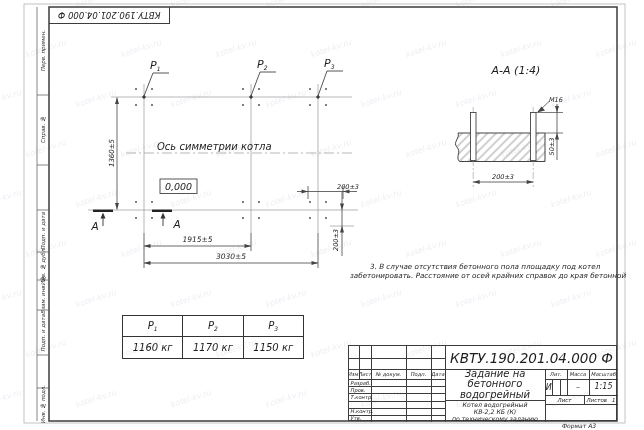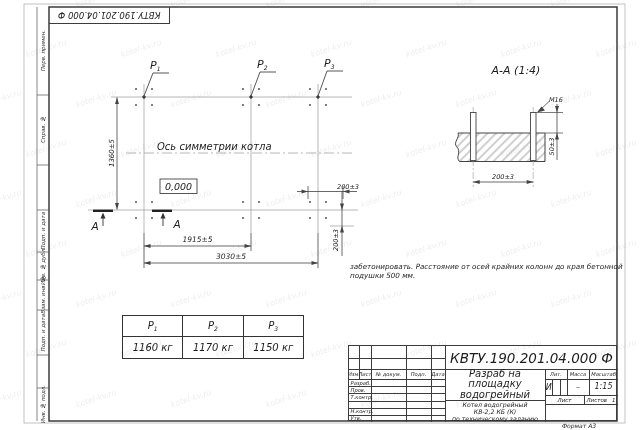--- a/index.html
+++ b/index.html
@@ -286,22 +286,22 @@
     </div>
   <div class="margin-cell" style="top:388px;height:33px;">
       <span>Инв. № подл.</span>
     </div>
 
   <div class="corner-stamp">
     <span>КВТУ.190.201.04.000 Ф</span>
   </div>
 
   <div class="notes">
-    <div class="note-line">забетонировать. Расстояние от осей крайних колонн до края бетонной</div>
-    <div class="note-line">подушки 500 мм.</div>
+    <div class="note-line num">3. В случае отсутствия бетонного пола площадку под котел</div>
+    <div class="note-line">забетонировать. Расстояние от осей крайних справок до края бетонной</div>
   </div>
 
   <table class="loads">
     <tbody>
         <tr>
       <td><span>P</span><span class="sub-i">1</span></td>
       <td><span>P</span><span class="sub-i">2</span></td>
       <td><span>P</span><span class="sub-i">3</span></td>
     </tr>
     <tr>
@@ -347,22 +347,22 @@
     <div class="cell h5" style="left:82px;top:23px;width:14px;height:10px;">Дата</div>
 
     <div class="cell rowlab" style="left:0;top:33px;width:22px;height:7.2px;">Разраб.</div>
     <div class="cell rowlab" style="left:0;top:40.2px;width:22px;height:7.1px;">Пров.</div>
     <div class="cell rowlab" style="left:0;top:47.3px;width:22px;height:7.2px;">Т.контр.</div>
     <div class="cell rowlab" style="left:0;top:54.5px;width:22px;height:7.2px;"></div>
     <div class="cell rowlab" style="left:0;top:61.7px;width:22px;height:7.1px;">Н.контр.</div>
     <div class="cell rowlab" style="left:0;top:68.8px;width:22px;height:7.2px;">Утв.</div>
 
     <div class="cell ttl" style="left:96px;top:23px;width:100px;height:31px;">
-      <div>Разраб на</div>
-      <div>площадку</div>
+      <div>Задание на</div>
+      <div>бетонного</div>
       <div>водогрейный</div>
     </div>
 
     <div class="cell prod" style="left:96px;top:54px;width:100px;height:22px;">
       <div>Котел водогрейный</div>
       <div>КВ-2,2 КБ (К)</div>
       <div>по техническому заданию</div>
     </div>
 
     <div class="cell h5" style="left:196px;top:23px;width:22px;height:10px;">Лит.</div>

